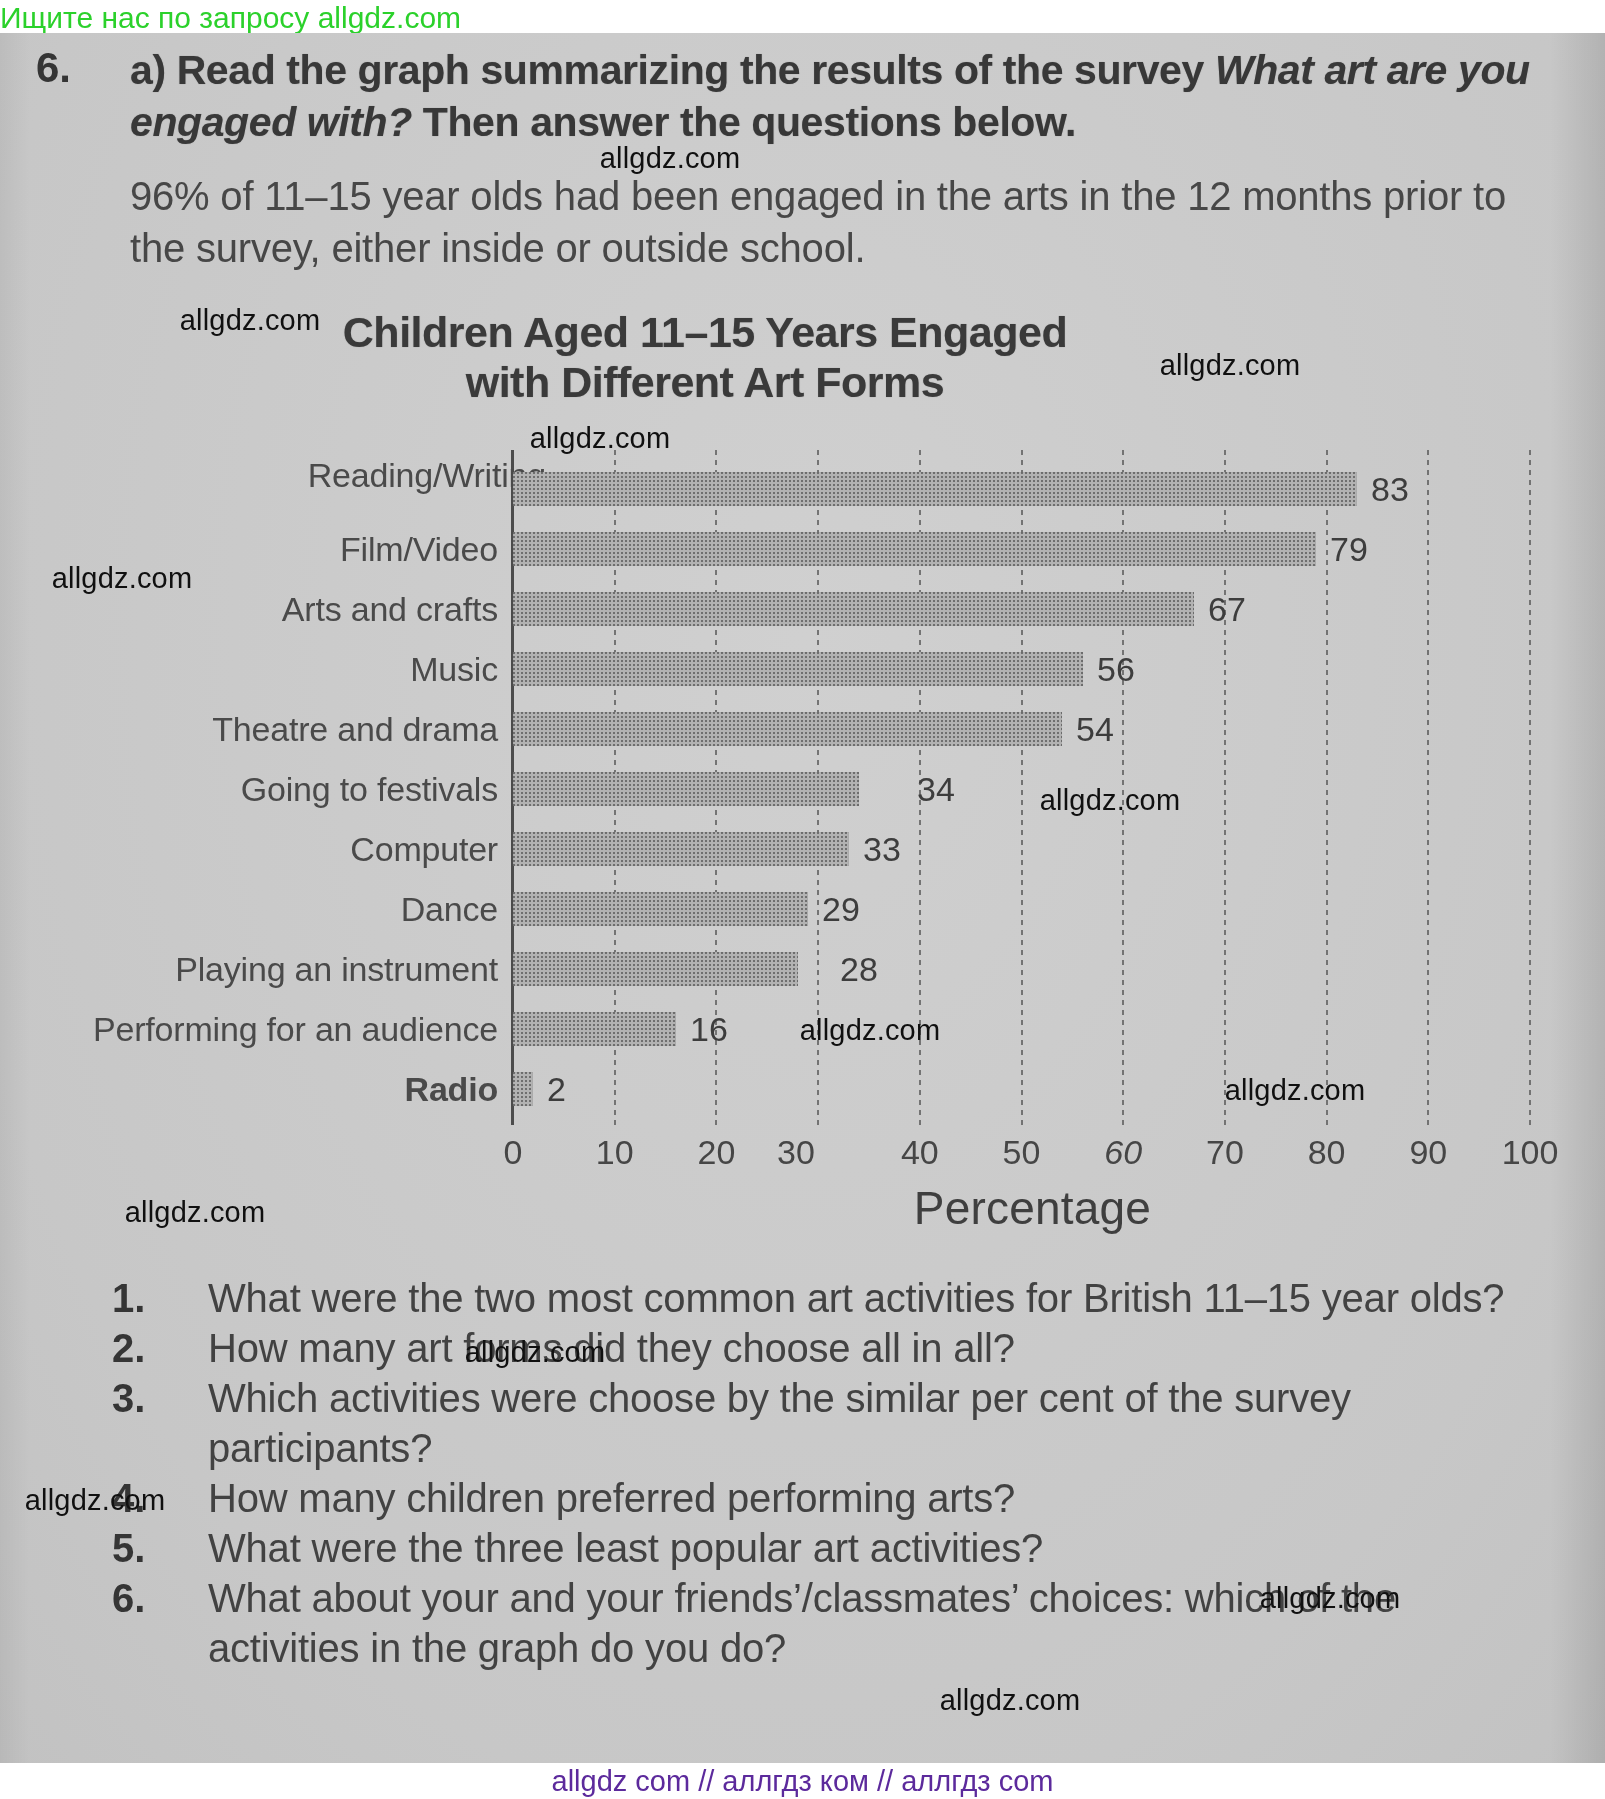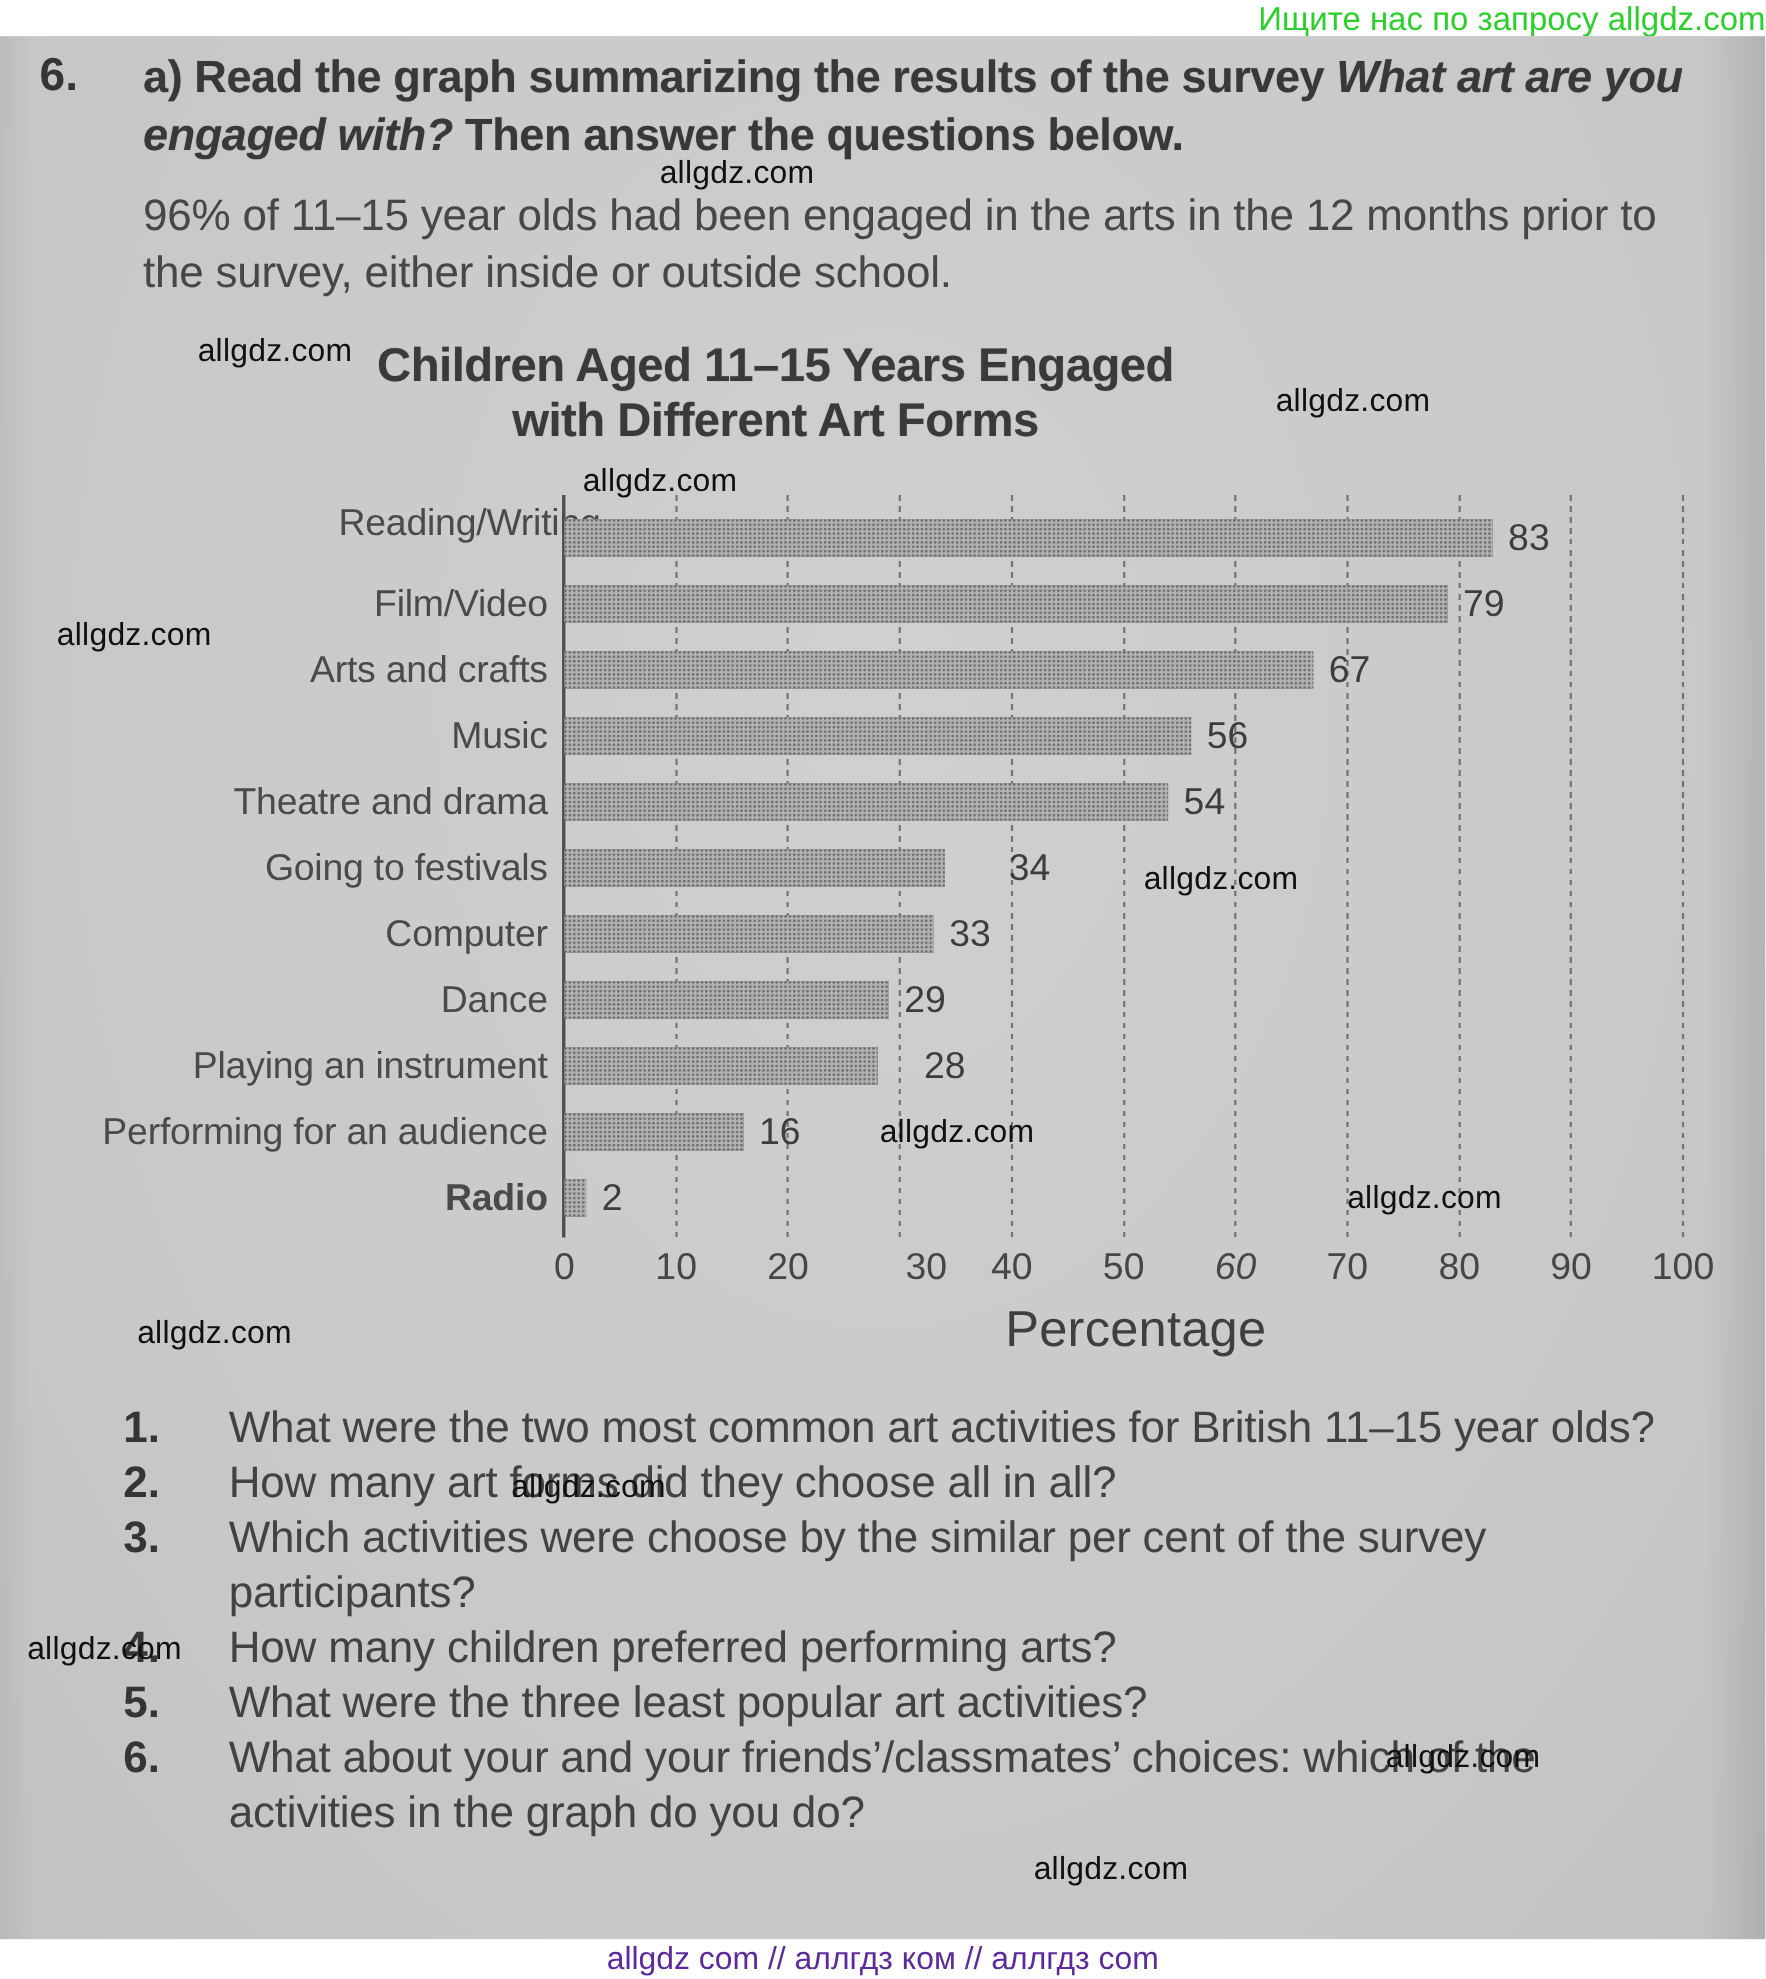--- a/index.html
+++ b/index.html
@@ -1,21 +1,21 @@
 <!DOCTYPE html>
 <html><head>
 <meta charset="utf-8">
 <style>
   html,body{margin:0;padding:0;background:#ffffff;}
   #stage{position:relative;width:1605px;height:1799px;overflow:hidden;background:#ffffff;
          font-family:"Liberation Sans",sans-serif;}
 
   
   .banner{position:absolute;top:0;left:0;width:100%;height:43px;background:#ffffff;
-          text-align:right;font-size:30px;line-height:36px;}
+          text-align:left;font-size:30px;line-height:36px;}
   .banner span{color:#2bd12b;}
 
   
   .page{position:absolute;top:33px;left:0;width:1605px;height:1730px;background-color:#cacaca;
         background-image:
           linear-gradient(to left, rgba(0,0,0,0.10), rgba(0,0,0,0) 55px),
           linear-gradient(to right, rgba(0,0,0,0.05), rgba(0,0,0,0) 30px),
           radial-gradient(ellipse at 50% 35%, #d0d0d0 0%, #c7c7c7 75%, #c2c2c2 100%);
         color:#3e3e3e;}
 
@@ -123,21 +123,21 @@
         <div class="cval" style="top: 498px; left: 840px;">28</div>
         <div class="clabel" style="top: 558px;">Performing for an audience</div>
         <div class="cbar" style="top: 562px; width: 163px;"></div>
         <div class="cval" style="top: 558px; left: 690px;">16</div>
         <div class="clabel" style="top: 618px; font-weight: bold;">Radio</div>
         <div class="cbar" style="top: 622px; width: 20px;"></div>
         <div class="cval" style="top: 618px; left: 547px;">2</div>
         <div class="xtick" style="left: 513px;">0</div>
         <div class="xtick" style="left: 614.7px;">10</div>
         <div class="xtick" style="left: 716.4px;">20</div>
-        <div class="xtick" style="left: 842px;">30</div>
+        <div class="xtick" style="left: 796px;">30</div>
         <div class="xtick" style="left: 919.8px;">40</div>
         <div class="xtick" style="left: 1021.5px;">50</div>
         <div class="xtick" style="left: 1123.2px; font-style: italic;">60</div>
         <div class="xtick" style="left: 1224.9px;">70</div>
         <div class="xtick" style="left: 1326.6px;">80</div>
         <div class="xtick" style="left: 1428.3px;">90</div>
         <div class="xtick" style="left: 1530px;">100</div>
       </div>
 
     <div class="questions" id="questions">

